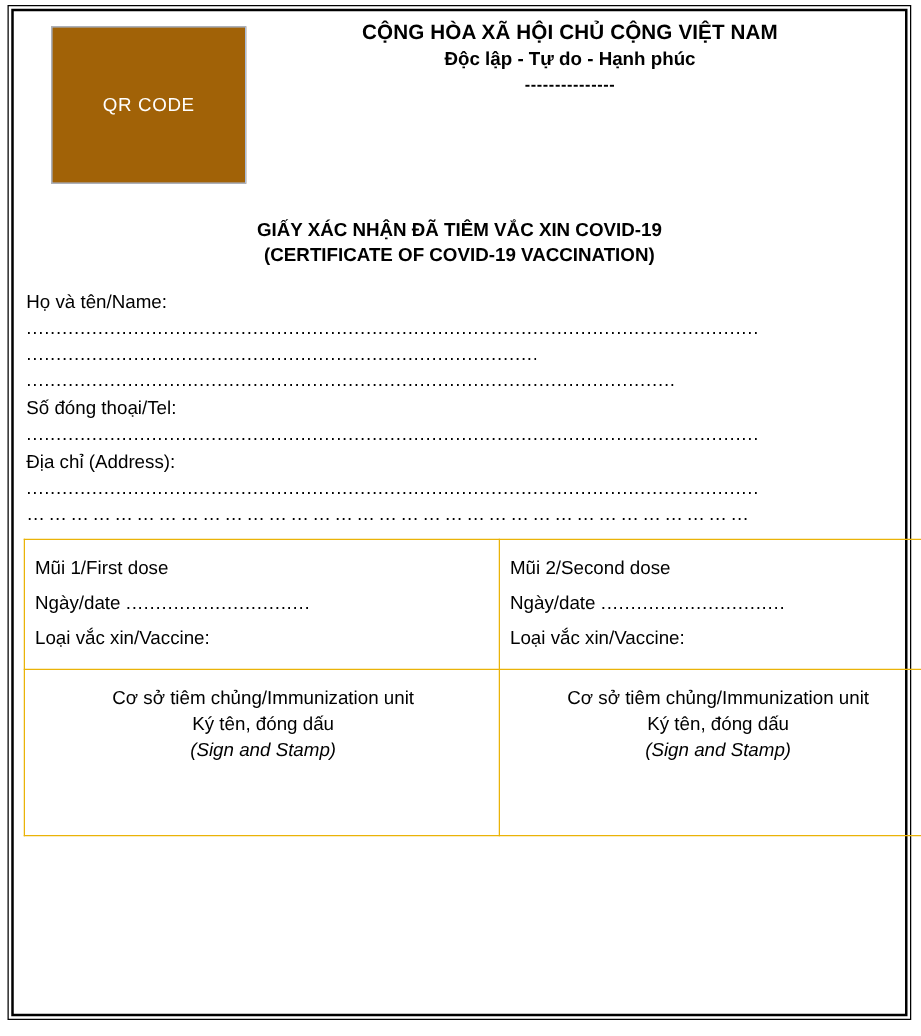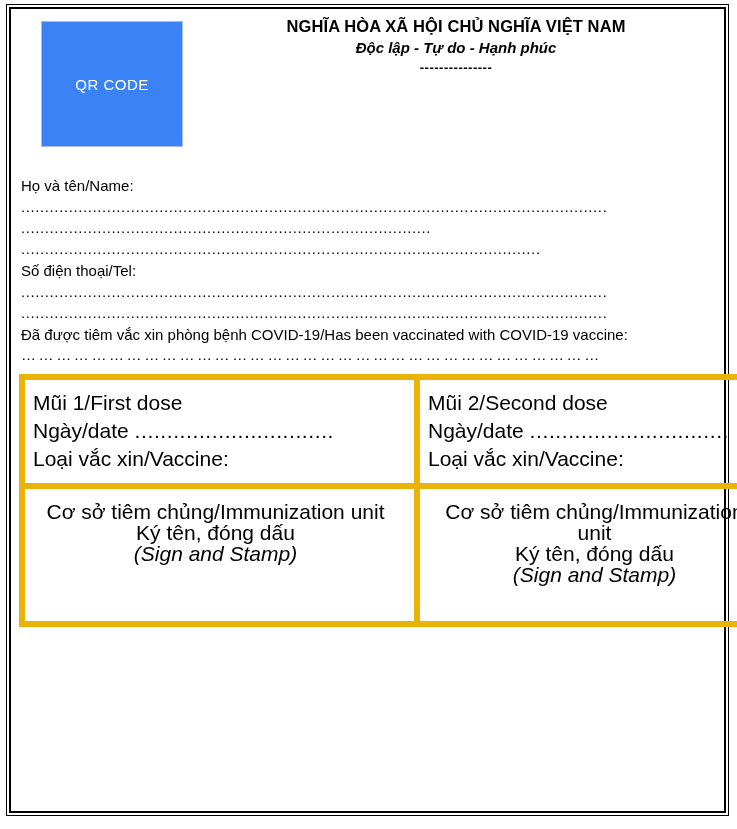--- a/index.html
+++ b/index.html
@@ -49,23 +49,23 @@
 
   
   #header {
     position: relative;
     height: 148px;
   }
   #qr-box {
     position: absolute;
     left: 30px;
     top: 12px;
-    width: 142px;
+    width: 156px;
     height: 126px;
-    background: #3b82f6;
+    background: #a16207;
     border: 1px solid #a8bde0;
     box-sizing: border-box;
     display: flex;
     align-items: center;
     justify-content: center;
   }
   #qr-label {
     color: #ffffff;
     font-size: 15px;
     letter-spacing: 0.5px;
@@ -82,21 +82,20 @@
     font-weight: bold;
     font-size: 16.5px;
     letter-spacing: 0.1px;
     white-space: nowrap;
   }
   .nat-line2 {
     font-weight: bold;
     font-size: 15px;
     margin-top: 3px;
     white-space: nowrap;
-    font-style: italic;
   }
   .nat-rule {
     margin-top: 4px;
     font-weight: bold;
     font-size: 13px;
     letter-spacing: 0.5px;
   }
 
   
   #cert-title {
@@ -144,24 +143,24 @@
   }
 
   
   #dose-table {
     margin: 9px 8px 0 8px;
     width: 700px;
     border-collapse: collapse;
     table-layout: fixed;
   }
   #dose-table td {
-    border: 6px solid #eab308;
+    border: 1px solid #eab308;
     vertical-align: top;
-    padding: 9px 16px 10px 8px;
-    font-size: 21px;
+    padding: 9px 6px 10px 8px;
+    font-size: 15px;
   }
   #dose-table td.col-a { width: 365px; }
   #dose-table td.col-b { width: 333px; }
   .dose-line {
     line-height: 28px;
     white-space: nowrap;
   }
   .inline-dots {
     letter-spacing: 0.6px;
   }
@@ -186,56 +185,58 @@
 <div id="doc-frame-inner">
 <div id="doc-body">
 
   <div id="header">
 
     <div id="qr-box">
       <span id="qr-label">QR CODE</span>
     </div>
 
     <div id="national-heading">
-      <div class="nat-line1">NGHĨA HÒA XÃ HỘI CHỦ NGHĨA VIỆT NAM</div>
+      <div class="nat-line1">CỘNG HÒA XÃ HỘI CHỦ CỘNG VIỆT NAM</div>
       <div class="nat-line2">Độc lập - Tự do - Hạnh phúc</div>
       <div class="nat-rule">---------------</div>
     </div>
 
   </div>
 
   <div id="cert-title">
+    <div class="title-line">GIẤY XÁC NHẬN ĐÃ TIÊM VẮC XIN COVID-19</div>
+    <div class="title-line">(CERTIFICATE OF COVID-19 VACCINATION)</div>
   </div>
 
   <div id="fields">
 
     <div class="field-row">
       <div class="field-label">Họ và tên/Name:</div>
       <div class="field-dots dots-620">...........................................................................................................................</div>
     </div>
 
     <div class="field-row">
       <div class="field-dots dots-415">...........................................................................................................................</div>
     </div>
 
     <div class="field-row">
       <div class="field-dots dots-525">...........................................................................................................................</div>
     </div>
 
     <div class="field-row">
-      <div class="field-label">Số điện thoại/Tel:</div>
+      <div class="field-label">Số đóng thoại/Tel:</div>
       <div class="field-dots dots-640">...........................................................................................................................</div>
     </div>
 
     <div class="field-row">
+      <div class="field-label">Địa chỉ (Address):</div>
       <div class="field-dots dots-640">...........................................................................................................................</div>
     </div>
 
     <div class="field-row">
-      <div class="statement">Đã được tiêm vắc xin phòng bệnh COVID-19/Has been vaccinated with COVID-19 vaccine:</div>
       <div class="field-dots dots-590">………………………………………………………………………………………………………</div>
     </div>
 
   </div>
 
   <table id="dose-table">
     <tbody>
       <tr>
 
         <td class="col-a">

